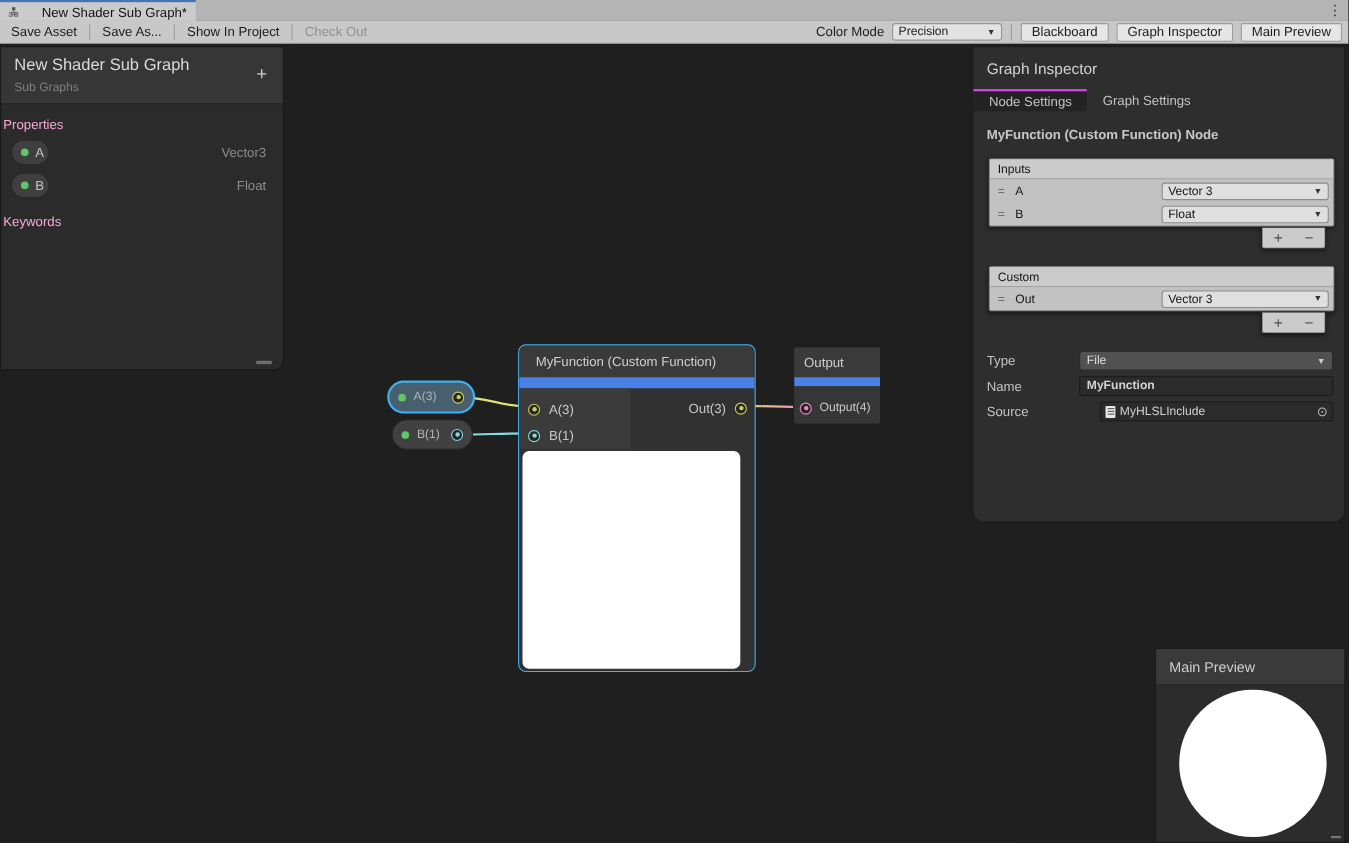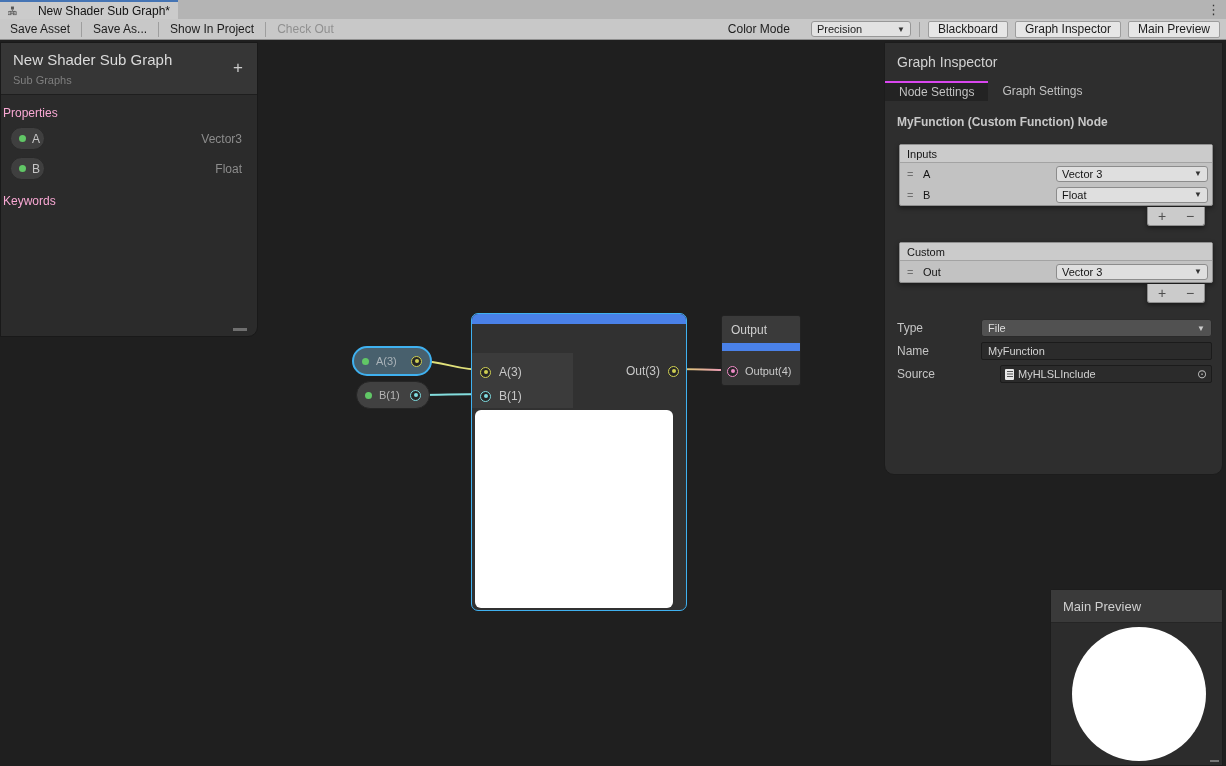--- a/index.html
+++ b/index.html
@@ -15,21 +15,21 @@
   #tab-more { right:6px; top:1px; font-size:13px; color:#333; letter-spacing:0; line-height:17px; }
 
   
   #toolbar { left:0; top:19px; width:1226px; height:21px; background:#c8c8c8;
              border-bottom:1px solid #8f8f8f; display:flex; align-items:center; font-size:12px; color:#1c1c1c; }
   .tb-btn { padding:0 10px; height:21px; line-height:21px; cursor:default; white-space:nowrap; }
   .tb-sep { width:1px; height:15px; background:#9e9e9e; margin:0 1px; }
   .tb-btn.disabled { color:#909090; }
   #tb-right { margin-left:auto; display:flex; align-items:center; gap:7px; padding-right:6px; }
   #colormode-dd { width:100px; height:16px; background:#e2e2e2; border:1px solid #979797; border-radius:3px;
-                  display:flex; align-items:center; padding:0 5px; font-size:11px; color:#1c1c1c;margin-left:14px; }
+                  display:flex; align-items:center; padding:0 5px; font-size:11px; color:#1c1c1c; }
   #colormode-dd .arr { margin-left:auto; font-size:8px; color:#333; }
   .tb-toggle { height:17px; background:#e6e6e6; border:1px solid #9d9d9d; border-radius:2px;
                padding:0 9px; line-height:15px; font-size:12px; color:#1c1c1c; white-space:nowrap; }
 
   
   #canvas { left:0; top:40px; width:1226px; height:726px; background:#1f1f1f; }
   #edges { left:0; top:0; width:1226px; height:766px; z-index:1; pointer-events:none; }
 
   
   .pill { z-index:2; display:flex; align-items:center; border-radius:15px; }
@@ -111,21 +111,21 @@
   #inputs-box { top:101px; } #inputs-foot { left:262px; top:164px; }
   #outputs-box { top:199px; } #outputs-foot { left:262px; top:241px; }
 
   .gi-field-row { position:absolute; left:12px; width:315px; height:18px; display:flex; align-items:center; }
   .gi-field-row .flbl { width:84px; font-size:12px; color:#c4c4c4; }
   #row-type { top:276px; } #row-name { top:299px; } #row-source { top:322px; }
   .gi-dd { flex:1; height:18px; background:#515151; border:1px solid #2a2a2a; border-radius:3px;
            display:flex; align-items:center; padding:0 6px; font-size:11px; color:#dedede; }
   .gi-dd .arr { margin-left:auto; font-size:8px; color:#ccc; }
   .gi-text { flex:1; height:18px; background:#2b2b2b; border:1px solid #1b1b1b; border-radius:2px;
-             display:flex; align-items:center; padding:0 6px; font-size:11px; color:#d2d2d2; }
+             display:flex; align-items:center; padding:0 6px; font-size:11px; color:#d2d2d2;font-weight:bold; }
   .gi-obj { flex:1; height:18px; background:#2b2b2b; border:1px solid #1b1b1b; border-radius:2px;
             display:flex; align-items:center; padding:0 4px; font-size:11px; color:#d2d2d2; gap:4px;margin-left:19px; }
   .doc-icon { width:9px; height:11px; background:#e8e8e8; border-radius:1px; position:relative; flex:none; }
   .doc-icon::after { content:""; position:absolute; left:1.5px; top:2.5px; width:6px; height:1px;
                      background:#555; box-shadow:0 2.5px 0 #555, 0 5px 0 #555; }
   .gi-obj .picker { margin-left:auto; font-size:12px; color:#b9b9b9; }
 
   
   #mainpreview { left:1050px; top:589px; width:173px; height:177px; z-index:3; background:#2c2c2c;
                  border:1px solid #1c1c1c; border-radius:3px 0 0 0; }
@@ -194,20 +194,21 @@
     <span class="port yellow"></span>
   </div>
 
   <div id="pill-b" class="abs pill">
     <span class="dot"></span>
     <span class="lbl">B(1)</span>
     <span class="port cyan"></span>
   </div>
 
   <div id="fn-node" class="abs">
+    <div id="fn-title">MyFunction (Custom Function)</div>
     <div id="fn-accent"></div>
     <div id="fn-left-col"></div>
     <div class="fn-in-row" id="fn-row-a">
       <span class="port yellow"></span>
       <span class="plbl">A(3)</span>
     </div>
     <div class="fn-in-row" id="fn-row-b">
       <span class="port cyan"></span>
       <span class="plbl">B(1)</span>
     </div>

